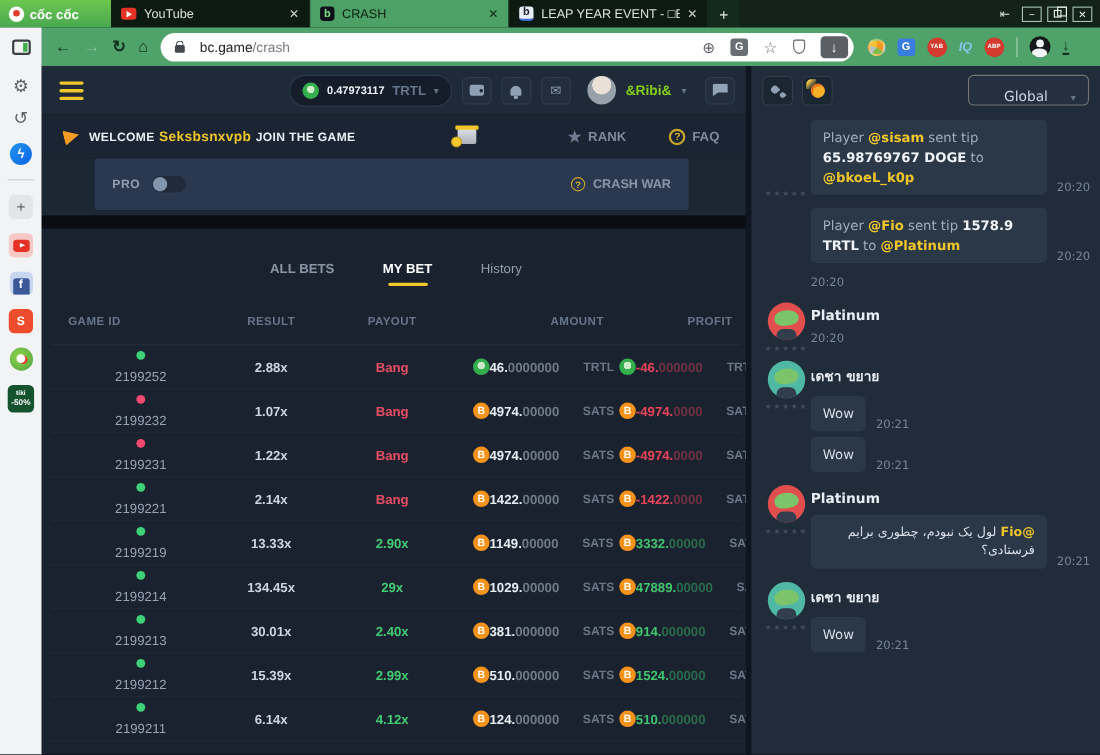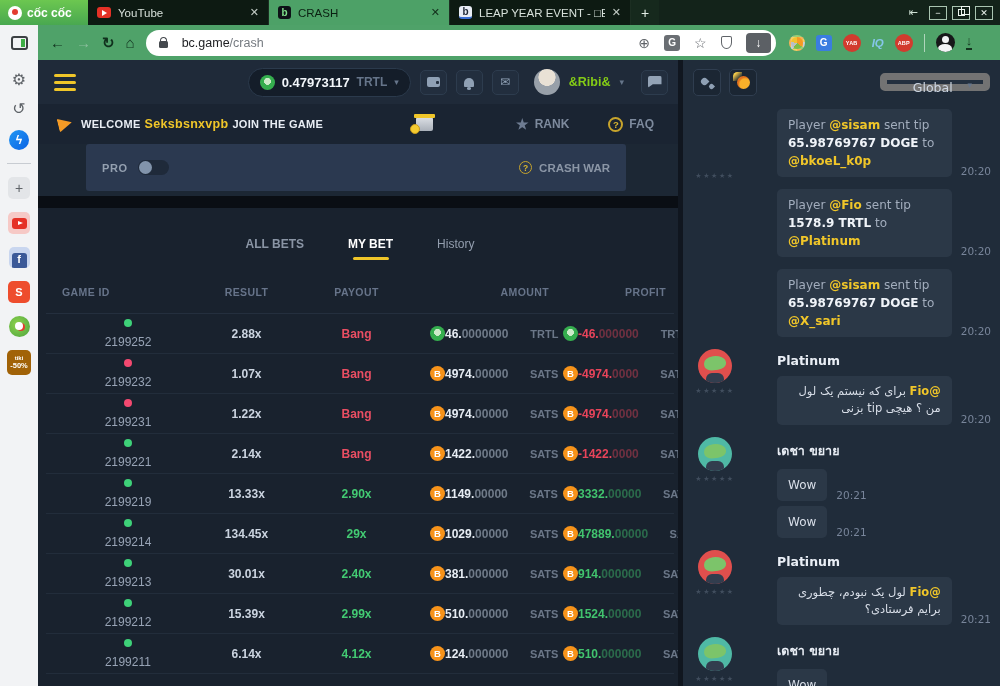--- a/index.html
+++ b/index.html
@@ -2,21 +2,21 @@
 <html><head>
 <meta charset="utf-8">
 <style>
   * { box-sizing: border-box; margin:0; padding:0; }
   html,body { width:1000px; height:686px; overflow:hidden; }
   body { font-family:"Liberation Sans", sans-serif; background:#10161f; }
   .screen { width:1000px; height:686px; display:flex; flex-direction:column; }
 
   
   .tabstrip { height:25px; background:#13231a; display:flex; align-items:stretch; }
-  .brand { width:88px; background:linear-gradient(180deg,#6cc750,#49a850); color:#fff; font-weight:bold; font-size:12px; display:flex; align-items:center; gap:5px; padding:0 8px; flex:none; }
+  .brand { width:101px; background:linear-gradient(180deg,#6cc750,#49a850); color:#fff; font-weight:bold; font-size:12px; display:flex; align-items:center; gap:5px; padding:0 8px; flex:none; }
   .brand-logo { width:14px; height:14px; border-radius:50%; background:#fff; position:relative; flex:none; }
   .brand-logo::after { content:''; position:absolute; left:4px; top:3px; width:6px; height:6px; border-radius:50%; background:#e33c30; }
   .tab { width:181px; display:flex; align-items:center; gap:7px; padding:0 9px; font-size:11.5px; color:#d7e0da; background:#0d1a12; border-right:1px solid #1c2e22; flex:none; }
   .tab.active { background:#4da167; color:#0b2012; }
   .tab .ttl { flex:1; white-space:nowrap; overflow:hidden; }
   .tab .tclose { font-size:11px; opacity:.9; }
   .fav { flex:none; display:flex; align-items:center; justify-content:center; }
   .fav-youtube { width:14px; height:11px; background:#e53126; border-radius:3px; position:relative; }
   .fav-youtube::after { content:''; position:absolute; left:5px; top:3px; border-left:5px solid #fff; border-top:3px solid transparent; border-bottom:3px solid transparent; }
   .fav-bcgame { width:13px; height:13px; background:#0d1117; border-radius:3px; color:#e9f2ec; font-size:10px; font-weight:bold; }
@@ -64,35 +64,35 @@
   .rail-div { width:24px; height:1px; background:#c8ccd2; }
   .addbtn { width:22px; height:22px; background:#e3e5e8; border-radius:5px; color:#5f6368; font-size:14px; display:flex; align-items:center; justify-content:center; }
   .yt { width:22px; height:22px; background:#f6c9c6; border-radius:5px; display:flex; align-items:center; justify-content:center; }
   .yt i { display:block; width:15px; height:11px; background:#e53126; border-radius:3px; position:relative; }
   .yt i::after { content:''; position:absolute; left:6px; top:3px; border-left:5px solid #fff; border-top:2.5px solid transparent; border-bottom:2.5px solid transparent; }
   .fb { width:21px; height:21px; background:#c9d6ef; border-radius:5px; display:flex; align-items:flex-end; justify-content:center; overflow:hidden; }
   .fb i { font-style:normal; display:block; width:15px; height:15px; background:#3b5998; color:#fff; font-weight:bold; font-size:11px; text-align:center; border-radius:3px 3px 0 0; }
   .shp { width:22px; height:22px; background:#ee4d2d; border-radius:5px; color:#fff; font-weight:bold; font-size:11px; display:flex; align-items:center; justify-content:center; }
   .ccoc { width:21px; height:21px; border-radius:50%; background:radial-gradient(circle at 40% 40%, #8fd34c, #4ca33f); position:relative; }
   .ccoc::after { content:''; position:absolute; left:6px; top:6px; width:8px; height:8px; border-radius:50%; background:#fff; box-shadow:2px 1px 0 #e23c30; }
-  .tiki { width:24px; height:25px; background:#a16207; border-radius:5px; color:#fff; font-weight:bold; display:flex; flex-direction:column; align-items:center; justify-content:center; line-height:1.05; }
+  .tiki { width:24px; height:25px; background:#14532d; border-radius:5px; color:#fff; font-weight:bold; display:flex; flex-direction:column; align-items:center; justify-content:center; line-height:1.05; }
   .tiki .t1 { font-size:6px; } .tiki .t2 { font-size:7.5px; }
 
   
   .page { flex:1; display:flex; min-width:0; background:#10161f; }
   .main { width:640px; flex:none; display:flex; flex-direction:column; margin-right:5px; }
 
   .ghead { height:44px; background:#1f2a39; display:flex; align-items:center; gap:9px; padding:0 10px 0 16px; }
   .burger { width:22px; display:flex; flex-direction:column; gap:4px; }
   .burger i { display:block; height:3px; border-radius:2px; background:#f0c629; }
   .pill { height:29px; margin-left:auto; background:#141d29; border:1px solid #2b3a4c; border-radius:15px; display:flex; align-items:center; gap:7px; padding:0 11px; }
   .coin { width:15px; height:15px; border-radius:50%; flex:none; display:flex; align-items:center; justify-content:center; }
   .coin.trtl { background:radial-gradient(circle at 50% 42%, #cdebc9 0 29%, #35ae4e 31%); }
   .coin.btc { background:#f7931a; color:#fff; font-size:9.5px; font-weight:bold; }
-  .balv { color:#f2f6fa; font-weight:bold; font-size:13px; }
+  .balv { color:#f2f6fa; font-weight:bold; font-size:10px; }
   .balc { color:#66758a; font-weight:bold; font-size:12px; }
   .caret { color:#66758a; font-size:9px; }
   .hbtn { width:27px; height:25px; background:#222e3e; border:1px solid #2d3c4e; border-radius:5px; display:flex; align-items:center; justify-content:center; color:#8fa0b4; font-size:12px; }
   .ic-wallet { width:13px; height:10px; background:#8fa0b4; border-radius:2px; position:relative; }
   .ic-wallet::after { content:''; position:absolute; right:1px; top:3.5px; width:3px; height:3px; background:#222e3e; border-radius:1px; }
   .ic-bell { width:10px; height:9px; background:#8fa0b4; border-radius:5px 5px 1px 1px; position:relative; }
   .ic-bell::after { content:''; position:absolute; left:3px; bottom:-3px; width:4px; height:2.5px; background:#8fa0b4; border-radius:50%; }
   .avatar-sm { width:26px; height:26px; border-radius:50%; background:radial-gradient(circle at 50% 32%, #e9e1d5 0 38%, #98a0a9 40%); flex:none; }
   .uname { color:#84cc16; font-size:12.5px; font-weight:bold; }
   .ic-chatbx { width:14px; height:12px; background:#93a3b6; border-radius:2px; clip-path:polygon(0 0,100% 0,100% 68%,38% 68%,0 100%); }
@@ -147,32 +147,32 @@
 
   
   .chat { flex:1; background:#202c3a; display:flex; flex-direction:column; min-width:0; font-family:"DejaVu Sans","Liberation Sans",sans-serif; }
   .chead { height:44px; display:flex; align-items:center; gap:8px; padding:0 10px; flex:none; }
   .chbtn { width:28px; height:27px; background:#1b2633; border:1px solid #2f3d4f; border-radius:5px; display:flex; align-items:center; justify-content:center; }
   .ic-rain { position:relative; width:15px; height:13px; }
   .ic-rain::before { content:''; position:absolute; left:1px; top:2px; width:7px; height:7px; background:#8fa0b4; border-radius:50% 0 50% 50%; transform:rotate(45deg); }
   .ic-rain::after { content:''; position:absolute; right:1px; bottom:0; width:5px; height:5px; background:#8fa0b4; border-radius:50% 0 50% 50%; transform:rotate(45deg); }
   .ic-fire { width:13px; height:13px; border-radius:50%; background:radial-gradient(circle at 62% 62%, #f8b02a 0 45%, #e3701d 60%); position:relative; }
   .ic-fire::before { content:''; position:absolute; left:-4px; top:-4px; width:9px; height:9px; background:linear-gradient(135deg,#ffd24a 20%,rgba(255,210,74,0) 75%); border-radius:50% 0 60% 0; }
-  .chsel { margin-left:auto; width:110px; height:18px; border:7px solid #737373; border-radius:5px; background:rgba(43,56,72,.4); display:flex; align-items:flex-start; padding:0 11px; color:#cdd6e2; font-size:12.5px; }
+  .chsel { margin-left:auto; width:110px; height:28px; border:1px solid #737373; border-radius:5px; background:rgba(43,56,72,.4); display:flex; align-items:flex-end; padding:0 11px; color:#cdd6e2; font-size:12.5px; }
   .chsel .lbl { flex:1; text-align:center; }
   .cbody { flex:1; padding:5px 9px 0 10px; overflow:hidden; }
   .msg { display:flex; margin-bottom:7px; }
   .gutter { width:44px; flex:none; display:flex; flex-direction:column; align-items:center; gap:4px; }
   .gutter.tipg { justify-content:flex-end; padding-bottom:2px; }
   .cavatar { width:34px; height:34px; border-radius:50%; position:relative; overflow:hidden; flex:none; }
   .cavatar.red { background:#e04f4d; } .cavatar.teal { background:#4fb9a5; }
   .cavatar::before { content:''; position:absolute; left:6px; top:7px; width:22px; height:14px; background:#7cc46a; border-radius:45% 55% 40% 40%; transform:rotate(-8deg); }
   .cavatar::after { content:''; position:absolute; left:8px; bottom:0; width:18px; height:10px; background:#323d4e; border-radius:6px 6px 0 0; }
   .stars { color:#414e5e; font-size:7px; letter-spacing:1.6px; white-space:nowrap; }
-  .mcontent { flex:1; min-width:0;margin-left:40px; }
+  .mcontent { flex:1; min-width:0; }
   .mname { color:#e9eef5; font-weight:bold; font-size:12.5px; margin:4px 0 8px; }
   .bline { display:flex; align-items:flex-end; gap:9px; margin-bottom:5px; }
   .bubble { background:#2b3847; border-radius:5px; padding:7px 11px; font-size:12px; line-height:1.5; color:#aab5c5; max-width:232px; }
   .bubble[dir="rtl"] { font-size:11.5px; text-align:right; }
   .bubble .muted { color:#a2adbd; }
   .bubble .strong { color:#f0f4f9; font-weight:bold; }
   .bubble .mention { color:#f0c629; font-weight:bold; }
   .bubble .plain { color:#d8dee8; }
   .time { color:#78859a; font-size:10.5px; flex:none; }
 </style>
@@ -536,34 +536,32 @@
                 <div class="bline">
                   <div class="bubble"><span class="muted">Player </span><span class="mention">@Fio</span><span class="muted"> sent tip </span><span class="strong">1578.9 TRTL</span><span class="muted"> to </span><span class="mention">@Platinum</span></div>
                   <span class="time">20:20</span>
                 </div>
               </div>
             </div>
             <div class="msg">
               <div class="gutter tipg"></div>
               <div class="mcontent">
                 <div class="bline">
-                  <div class="bubble"><span class="muted">Player </span><span class="mention">@sisam</span><span class="muted"> sent tip </span><span class="strong">65.98769767 DOGE</span><span class="muted"> to </span><span class="mention">@X_sari</span></div>
                   <span class="time">20:20</span>
                 </div>
               </div>
             </div>
             <div class="msg">
               <div class="gutter">
                 <span class="cavatar red"></span>
                 <span class="stars">★★★★★</span>
               </div>
               <div class="mcontent">
                 <div class="mname">Platinum</div>
                 <div class="bline">
-                  <div class="bubble" dir="rtl"><span class="mention">@Fio</span><span class="plain"> برای که نیستم یک لول من ؟ هیچی tip بزنی</span></div>
                   <span class="time">20:20</span>
                 </div>
               </div>
             </div>
             <div class="msg">
               <div class="gutter">
                 <span class="cavatar teal"></span>
                 <span class="stars">★★★★★</span>
               </div>
               <div class="mcontent">

